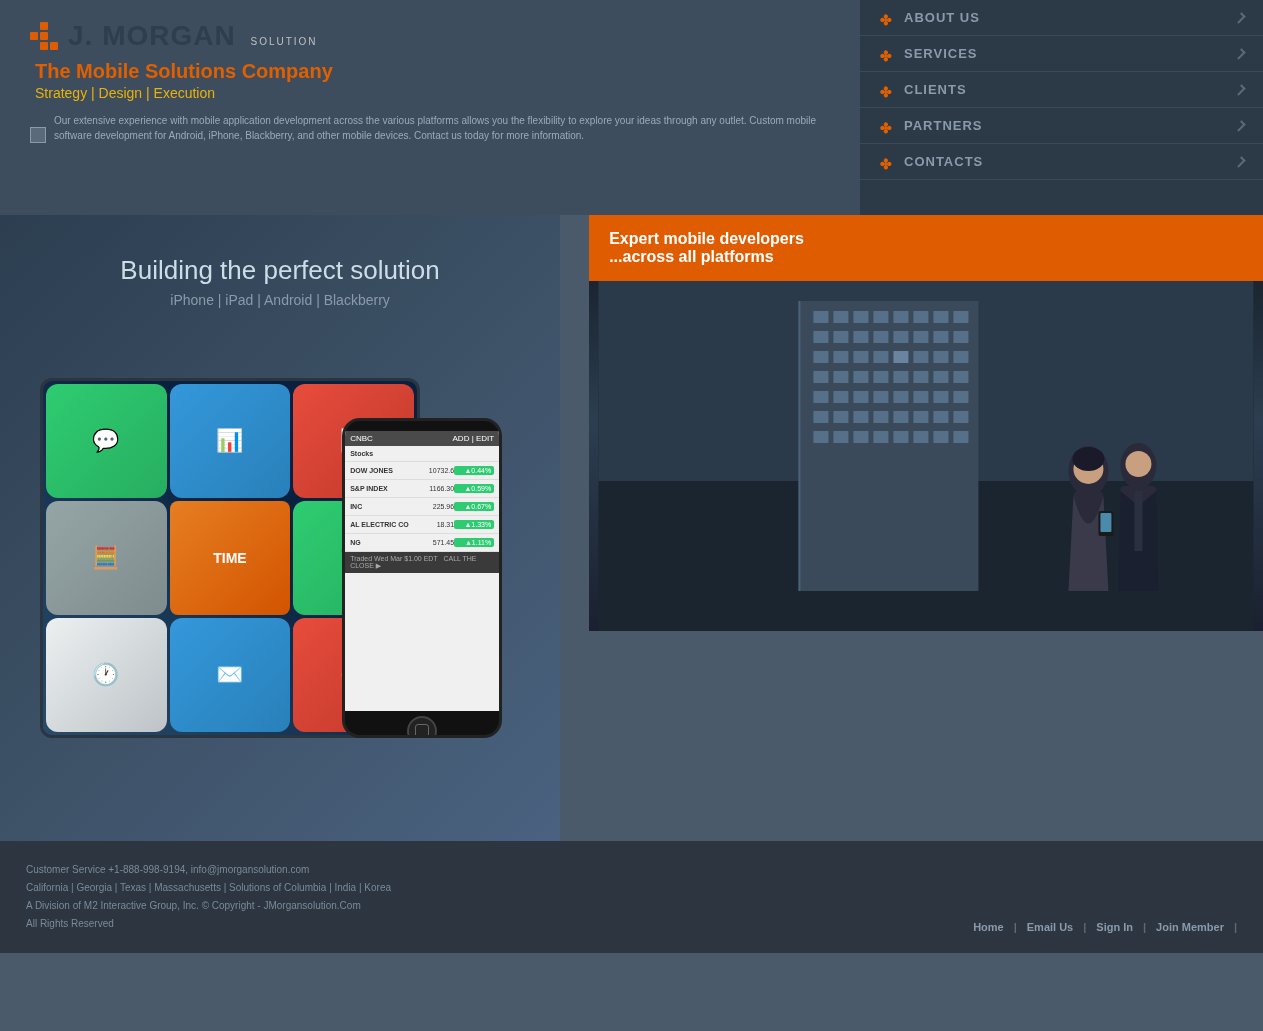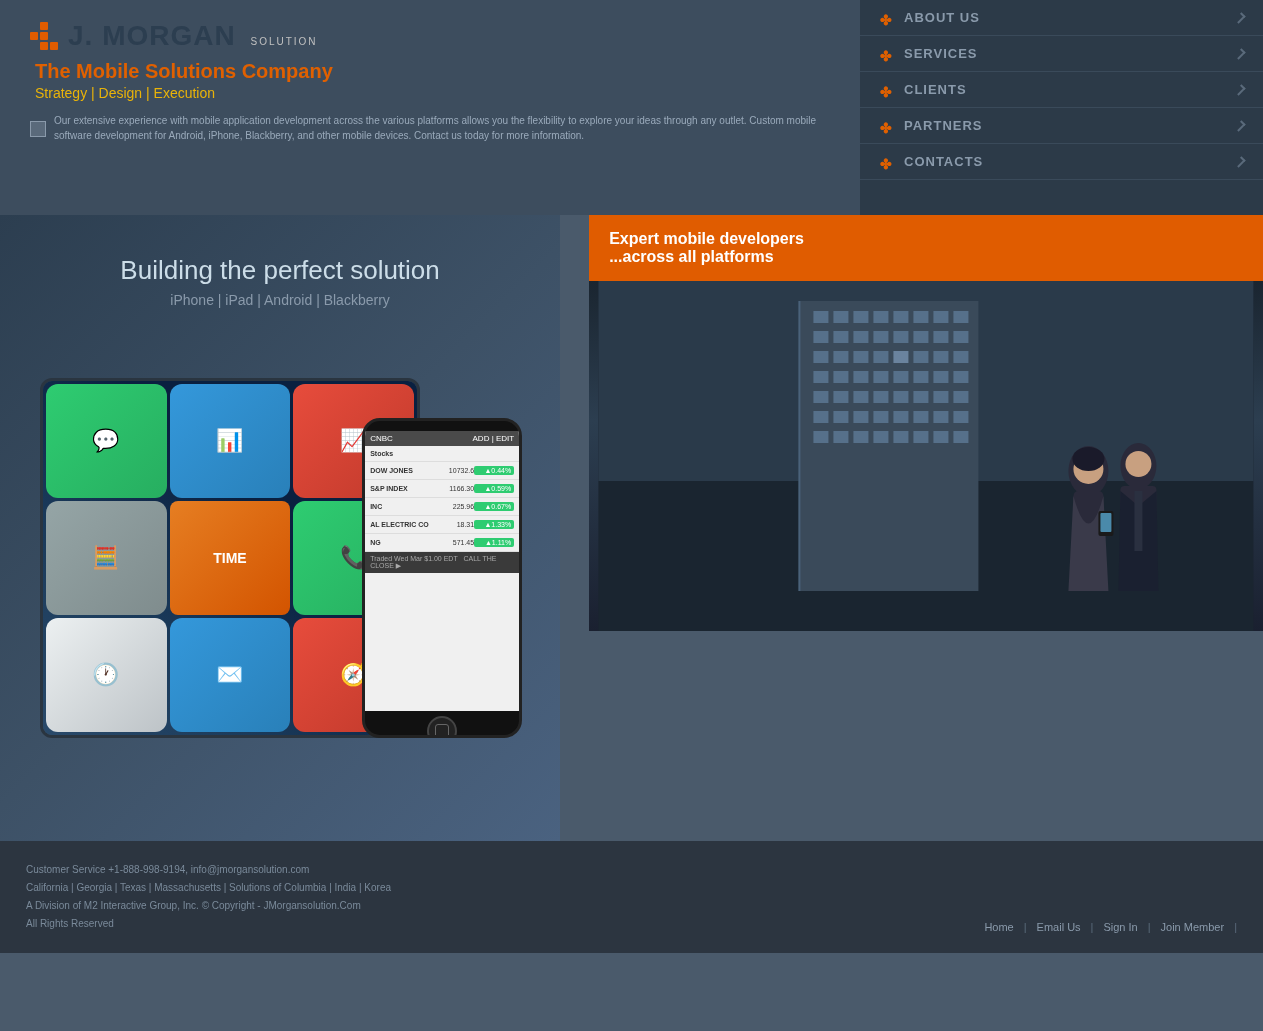--- a/index.html
+++ b/index.html
@@ -63,21 +63,21 @@
 
     .tagline2 {
       color: #eab308;
       font-size: 14px;
       margin-left: 5px;
     }
 
     .description-area {
       margin-top: 12px;
       display: flex;
-      align-items: center;
+      align-items: flex-end;
     }
 
     .desc-icon {
       width: 16px;
       height: 16px;
       background: #5a6a7b;
       border: 1px solid #8a9aab;
       margin-right: 8px;
       flex-shrink: 0;
       margin-top: 2px;
@@ -201,21 +201,21 @@
     .app-mail { background: linear-gradient(135deg, #3498db, #2980b9); }
     .app-compass { background: linear-gradient(135deg, #e74c3c, #c0392b); }
     .app-clock { background: linear-gradient(135deg, #ecf0f1, #bdc3c7); }
 
     .smartphone-mock {
       width: 160px;
       height: 320px;
       background: #111;
       border-radius: 18px;
       position: absolute;
-      right: 8px;
+      right: 28px;
       bottom: 0;
       border: 3px solid #222;
       overflow: hidden;
     }
 
     .smartphone-screen {
       width: 100%;
       height: 280px;
       background: #f0f0f0;
       margin-top: 10px;
@@ -295,20 +295,21 @@
       font-size: 10px;
       line-height: 1.8;
     }
 
     .footer-right {
       display: flex;
       gap: 10px;
       align-items: center;
       color: #8a9aab;
       font-size: 11px;
+      font-weight: bold;
     }
 
     .footer-link {
       color: #8a9aab;
       text-decoration: none;
       cursor: pointer;
     }
 
     .footer-sep {
       color: #5a6a7a;

